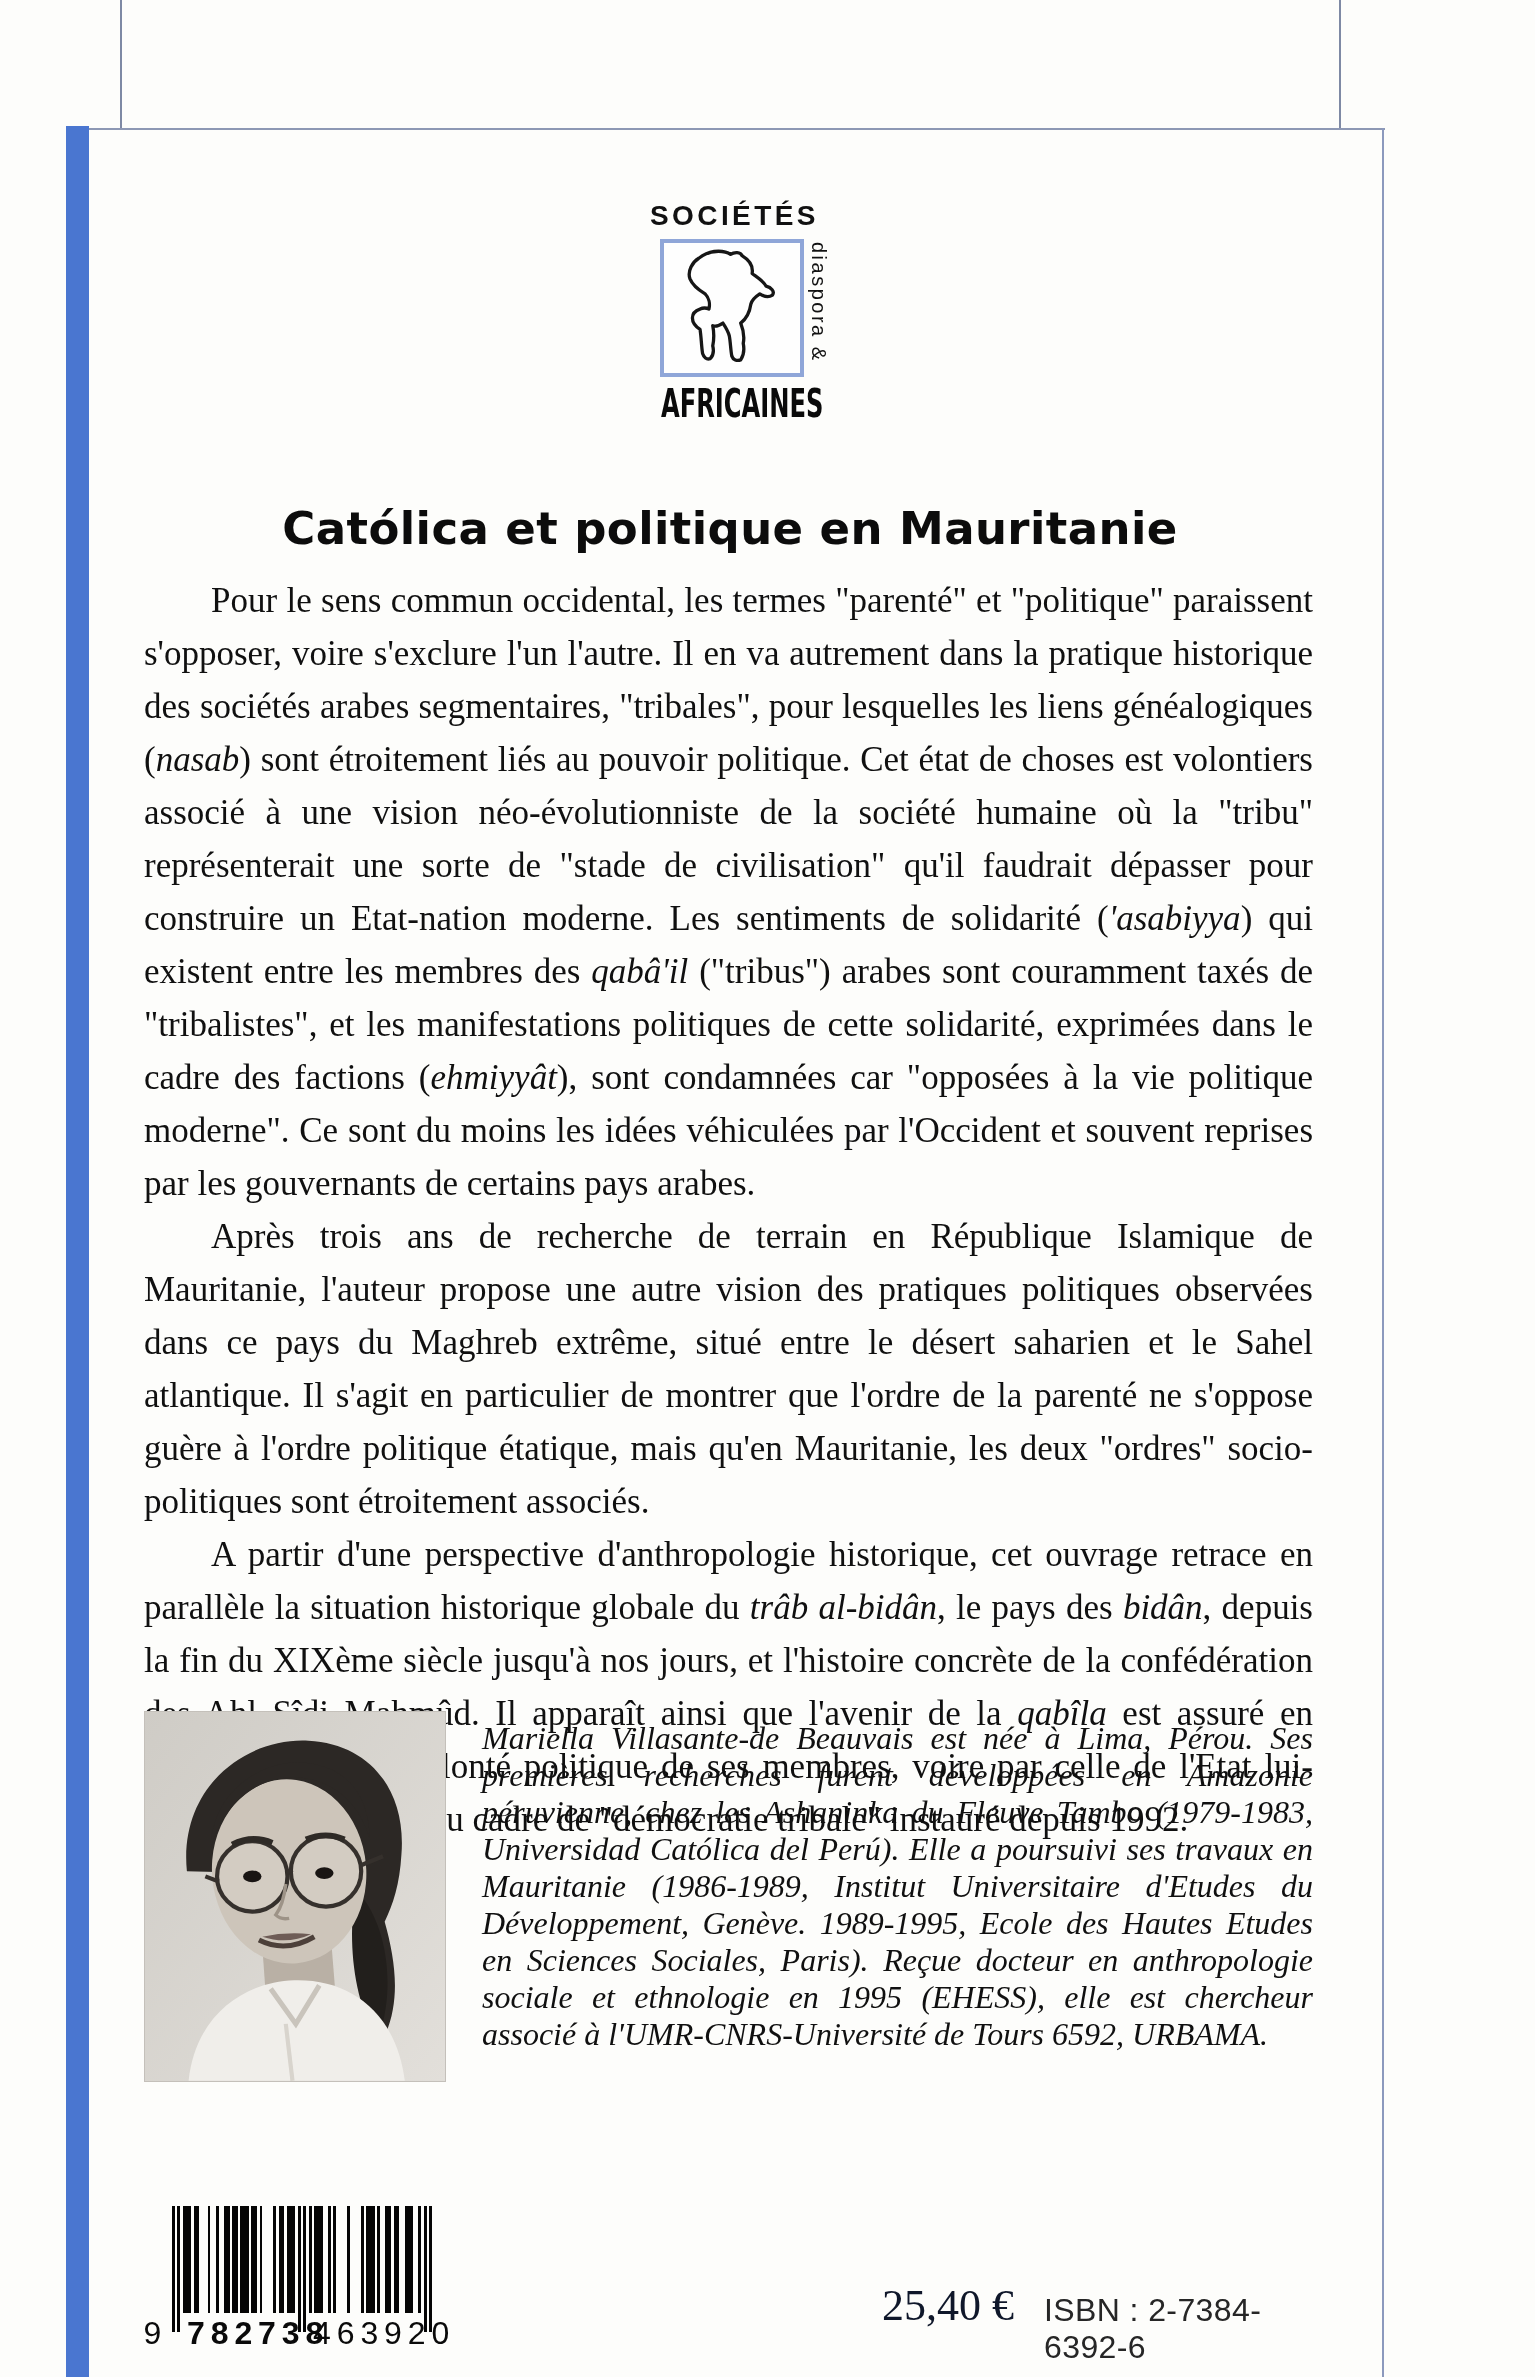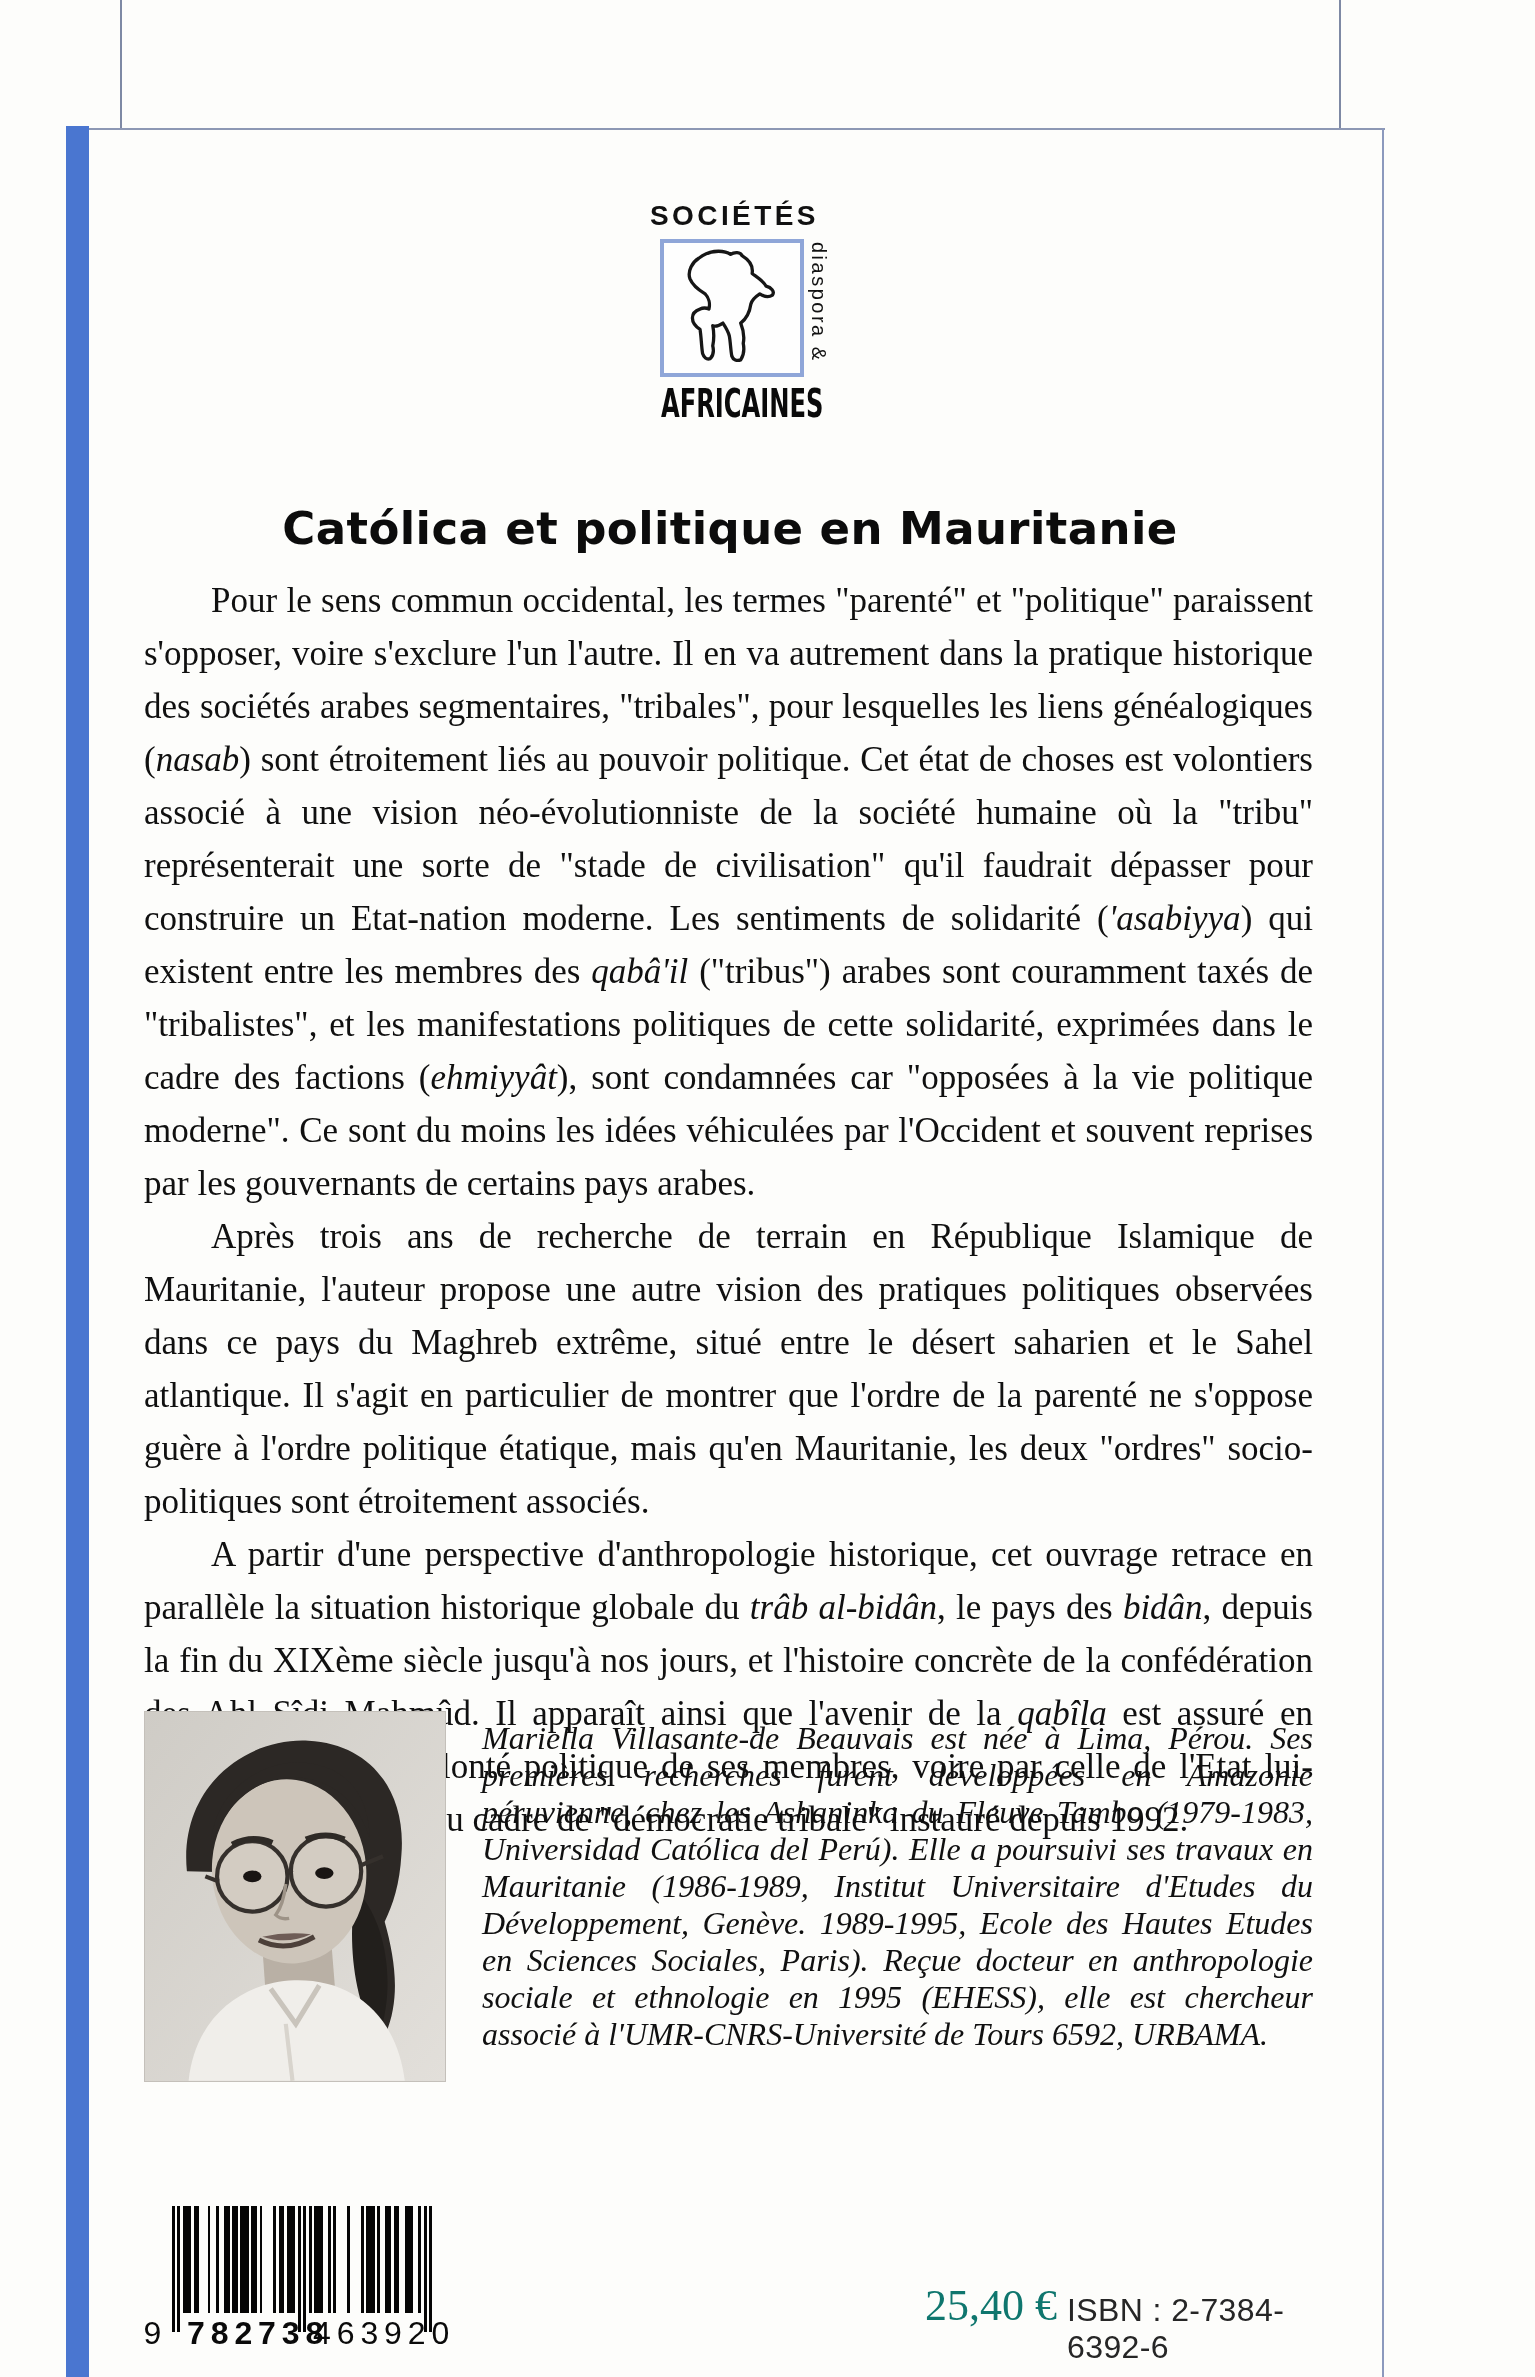--- a/index.html
+++ b/index.html
@@ -87,27 +87,27 @@
     font-family:"Liberation Sans", sans-serif;font-size:32px;color:#0a0a0a;
     letter-spacing:5.9px;white-space:nowrap;
   }
   #bc-digit-first{left:-28.5px;}
   #bc-digit-g1{left:15px;font-weight:bold;}
   #bc-digit-g2{left:141px;}
 
   
   #price{
     position:absolute;left:839px;top:2280px;width:218px;
-    font-family:"Liberation Serif", serif;font-size:44px;color:#0f766e;
-    text-align:right;
+    font-family:"Liberation Serif", serif;font-size:44px;color:#0f172a;
+    text-align:center;
   }
   #isbn{
     position:absolute;left:1044px;top:2292px;width:277px;
     font-family:"Liberation Sans", sans-serif;font-size:32px;color:#262626;
-    text-align:left;letter-spacing:0.4px;margin-left:23px;
+    text-align:left;letter-spacing:0.4px;
   }
 </style>
 </head>
 <body>
 
 <div id="cover">
 
   <div class="crop-mark" id="crop-left"></div>
   <div class="crop-mark" id="crop-right"></div>
   <div id="top-rule"></div>

